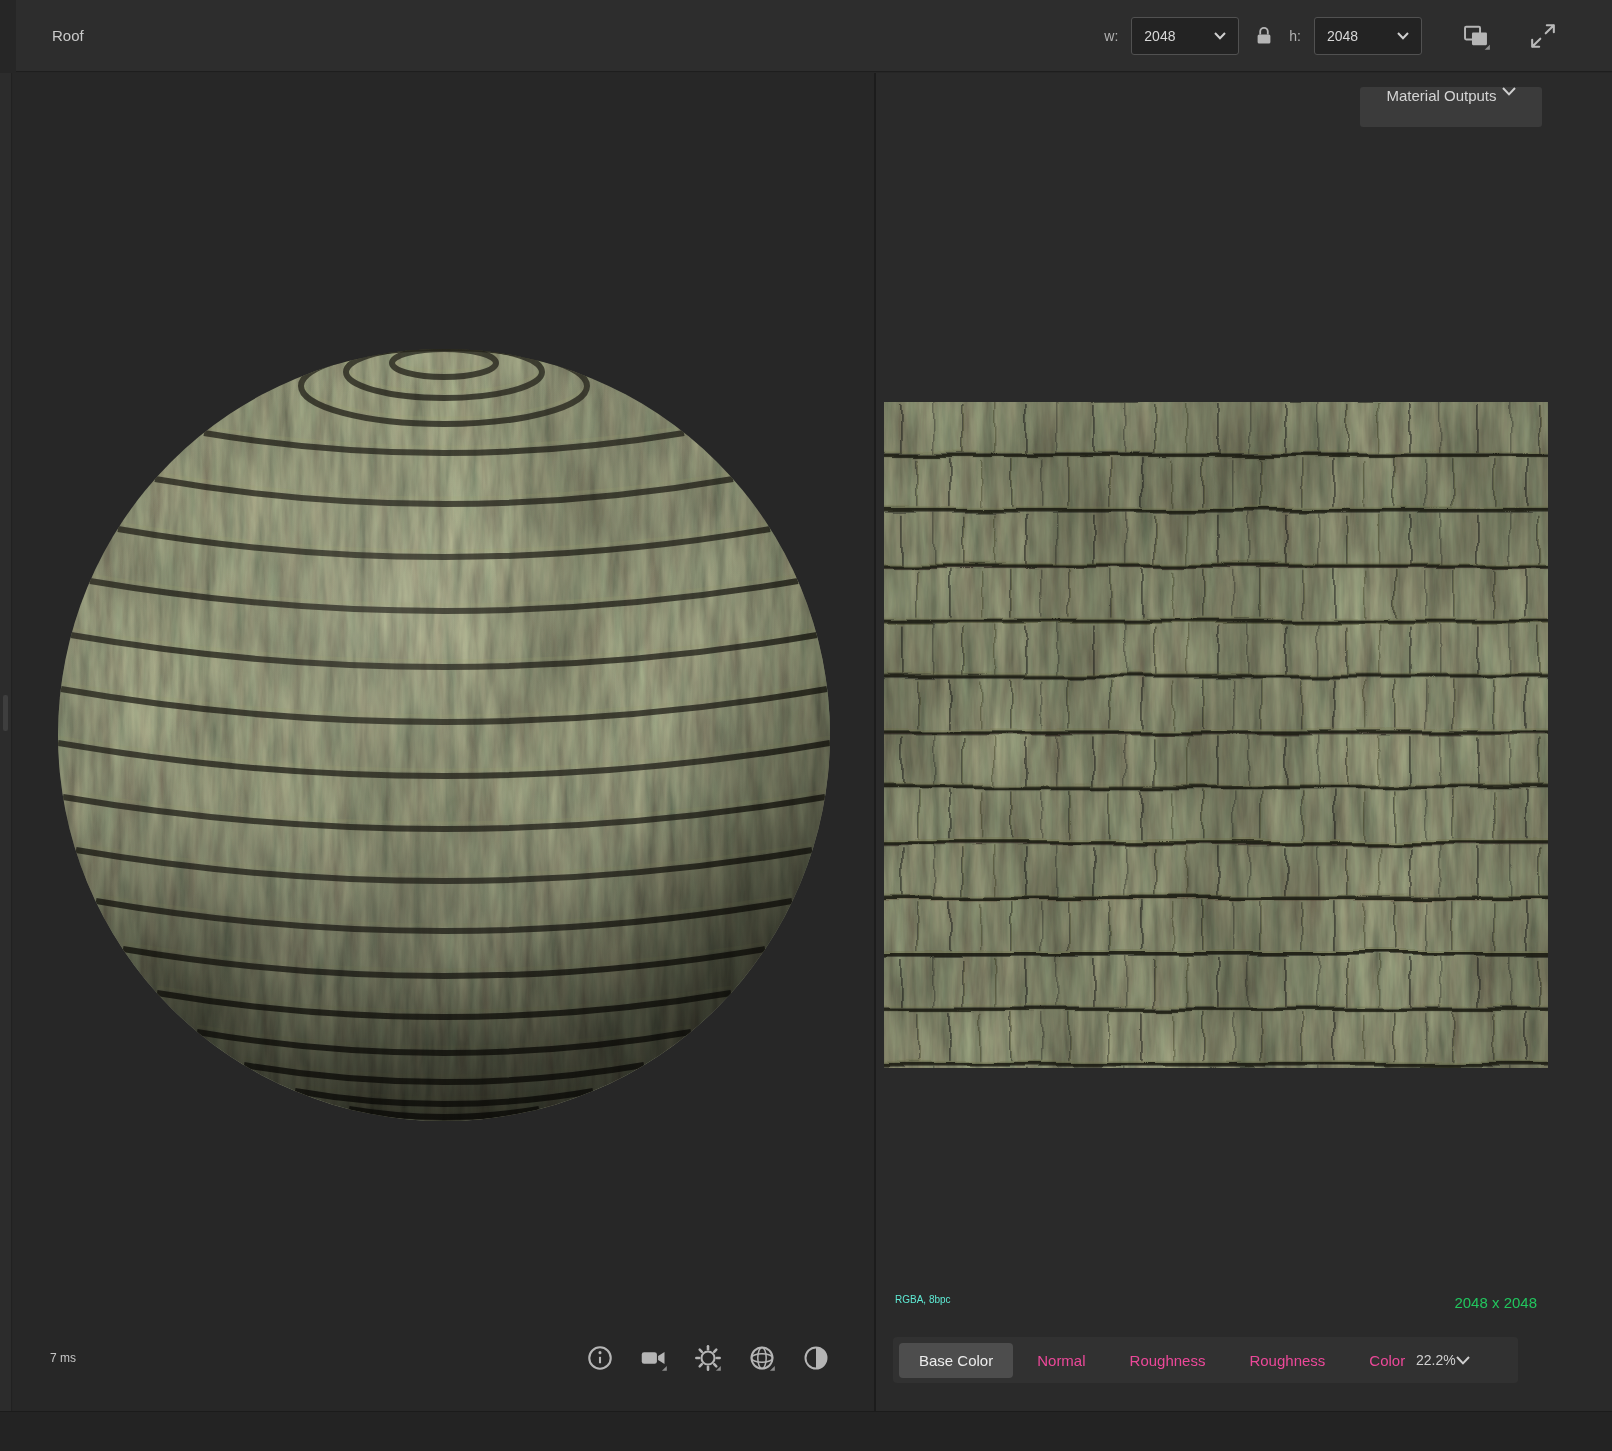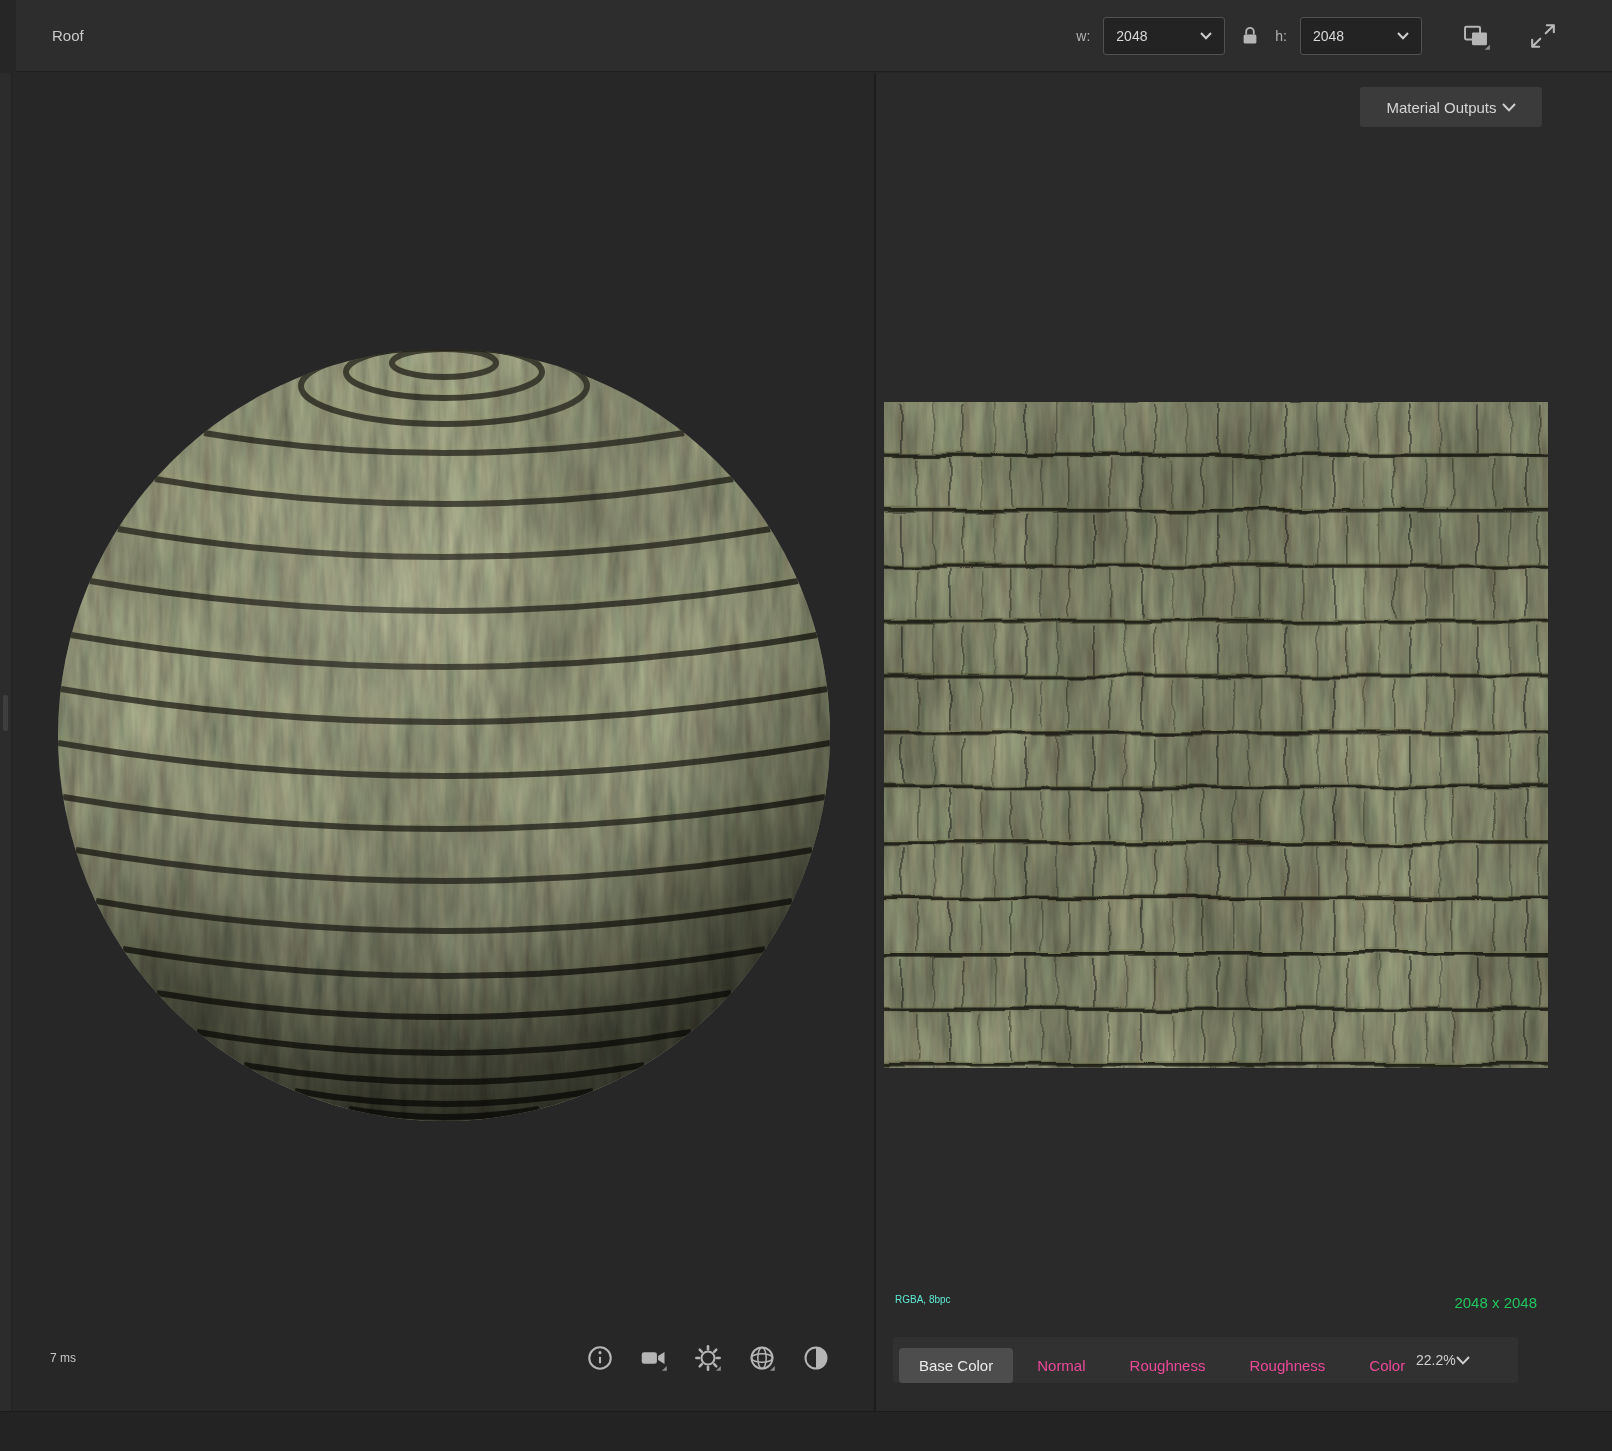--- a/index.html
+++ b/index.html
@@ -15,21 +15,21 @@
   
   .topbar {
     position:absolute; top:0; left:16px; width:1612px; height:72px;
     background:#2d2d2d; border-bottom:1px solid #1e1e1e;
     display:flex; align-items:center;
   }
   .doc-title { margin-left:36px; font-size:15px; color:#c9c9c9; }
   .topbar-right { margin-left:auto; margin-right:72px; display:flex; align-items:center; gap:13px; }
   .dim-label { font-size:14px; color:#b2b2b2; }
   .size-select {
-    width:122px; height:38px; background:#232323;
+    width:108px; height:38px; background:#232323;
     border:1px solid #515151; border-radius:3px;
     display:flex; align-items:center; padding:0 12px; cursor:pointer;
   }
   .size-select .val { flex:1; font-size:14px; color:#d8d8d8; }
   .chev { display:block; }
   .tb-icon { display:flex; align-items:center; justify-content:center; cursor:pointer; }
   .mlg { margin-left:26px; }
 
   
   .left-rail {
@@ -54,34 +54,34 @@
   
   .sphere-svg { position:absolute; top:0; left:0; }
   .render-time { position:absolute; left:37px; top:1278px; font-size:12px; color:#c7c7c7; }
   .vp-icons { position:absolute; right:44px; bottom:39px; display:flex; align-items:center; gap:26px; }
   .vp-icon { width:28px; height:28px; cursor:pointer; }
 
   
   .outputs-btn {
     position:absolute; top:14px; right:70px; height:40px; width:182px;
     background:#3b3b3b; border-radius:3px;
-    display:flex; align-items:center; justify-content:center; gap:5px;
+    display:flex; align-items:flex-start; justify-content:center; gap:5px;
     font-size:15px; color:#d5d5d5; cursor:pointer;
   }
   .texture-wrap { position:absolute; top:329px; left:8px; width:664px; height:666px; }
   .tex-meta-left  { position:absolute; left:19px;  top:1221px; font-size:10px; color:#5eead4; }
   .tex-meta-right { position:absolute; right:75px; top:1221px; font-size:15px; color:#22c55e; }
 
   .channel-bar {
     position:absolute; top:1264px; left:17px; width:625px; height:46px;
     background:#313131; border-radius:4px; overflow:hidden;
   }
   .channels {
     position:absolute; left:0; top:0; bottom:0; right:108px;
-    display:flex; align-items:flex-end; gap:4px; padding-left:6px;
+    display:flex; align-items:center; gap:4px; padding-left:6px;
     overflow:hidden; white-space:nowrap;
   }
   .channel {
     flex:none; font-size:15px; color:#ec4899; padding:9px 20px;
     border-radius:4px; cursor:pointer;
   }
   .channel.active { background:#4d4d4d; color:#ececec; }
   .zoom-control {
     position:absolute; right:0; top:0; bottom:0; width:108px;
     background:#313131; display:flex; align-items:center;

